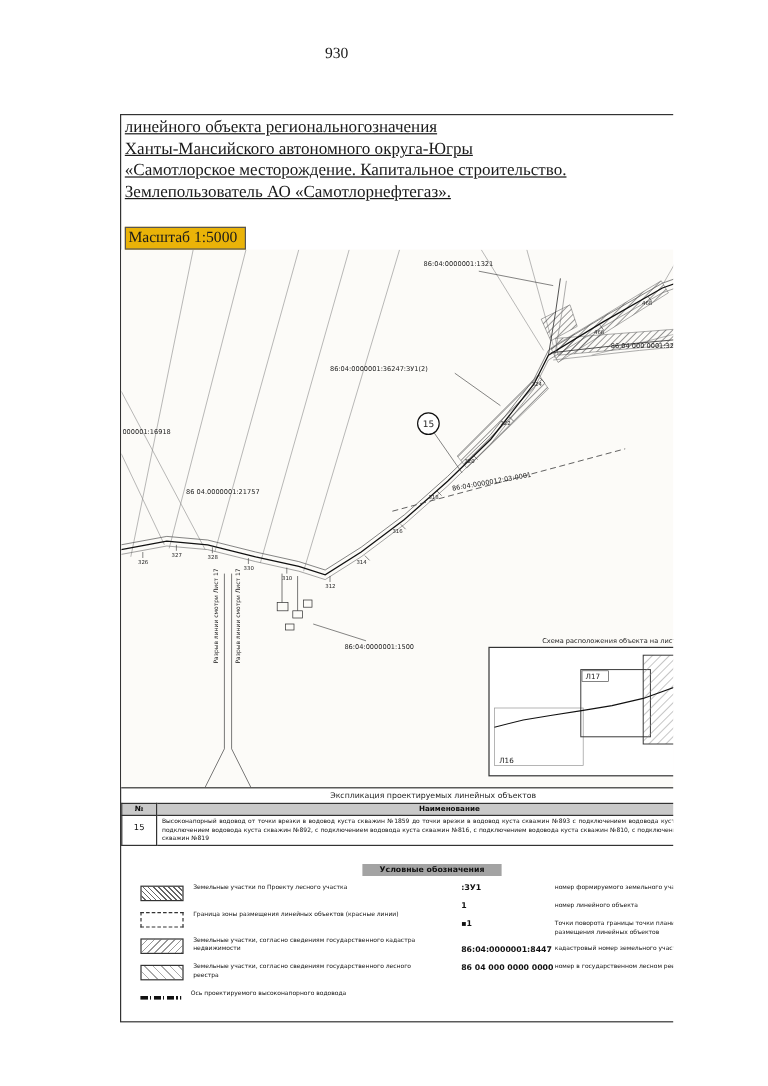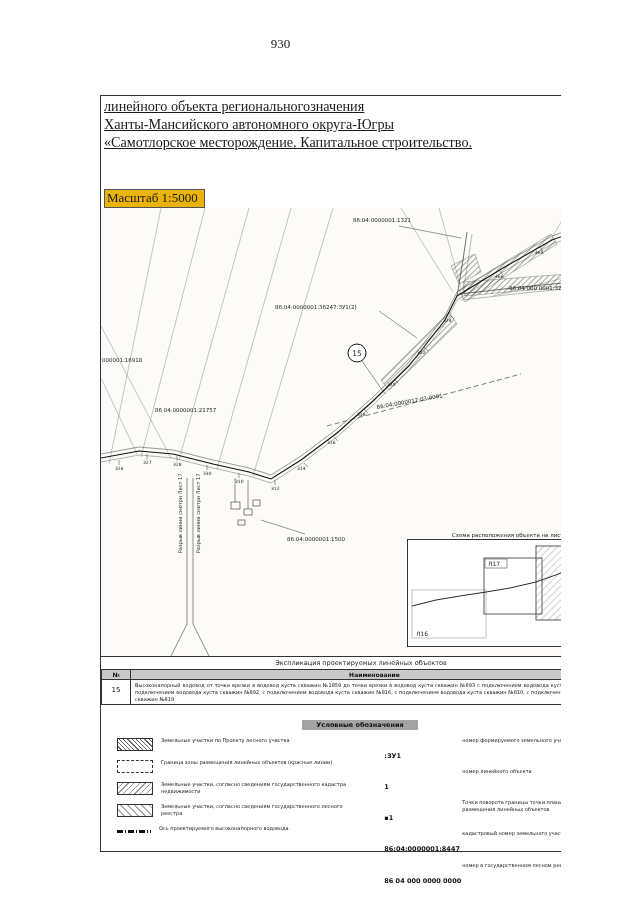--- a/index.html
+++ b/index.html
@@ -30,37 +30,38 @@
   .lcol{width:55%;}
   .rcol{width:45%;}
   .leg-item{display:flex;align-items:flex-start;margin-bottom:8px;}
   .sym{flex:0 0 34px;height:11px;margin-right:8px;border:1px solid #333;margin-top:1px;background:#fff;}
   .s1{background:repeating-linear-gradient(45deg,#fff 0 2px,#666 2px 3px);}
   .s2{border:1px dashed #333;}
   .s3{background:repeating-linear-gradient(135deg,#fff 0 3px,#999 3px 4px);}
   .s4{background:repeating-linear-gradient(45deg,#fff 0 4px,#aaa 4px 5px);}
   .s5{border:none;height:3px;margin-top:5px;background:repeating-linear-gradient(90deg,#111 0 6px,transparent 6px 8px,#111 8px 9px,transparent 9px 11px);}
   .leg-text{font-size:5px;line-height:1.3;max-width:200px;}
-  .rsym{flex:0 0 78px;font-weight:bold;font-size:6.5px;line-height:1.1;margin-top:16px;}
+  .rsym{flex:0 0 78px;font-weight:bold;font-size:6.5px;line-height:1.1;}
   .sheet{position:absolute;right:8px;bottom:4px;font-family:"DejaVu Sans",sans-serif;font-size:6.5px;color:#222;}
   svg text{font-family:"DejaVu Sans",sans-serif;fill:#222;}
 </style>
 </head>
 <body>
 
 <div class="page">
   <div class="page-num">930</div>
 
 
   <div class="outer">
 
     <div class="titles">
       <div class="t-line">линейного объекта региональногозначения</div>
       <div class="t-line">Ханты-Мансийского автономного округа-Югры</div>
       <div class="t-line">«Самотлорское месторождение. Капитальное строительство.</div>
+      <div class="t-line">Землепользователь АО «Самотлорнефтегаз».</div>
     </div>
 
     <div class="scale-box">Масштаб 1:5000</div>
 
     <div class="map-area">
       <svg class="map-svg" width="518" height="448" viewBox="0 0 518 448">
         <defs>
           <pattern id="hatch" width="4" height="4" patternUnits="userSpaceOnUse" patternTransform="rotate(45)">
             <line x1="0" y1="0" x2="0" y2="4" stroke="#555" stroke-width="1"></line>
           </pattern>

